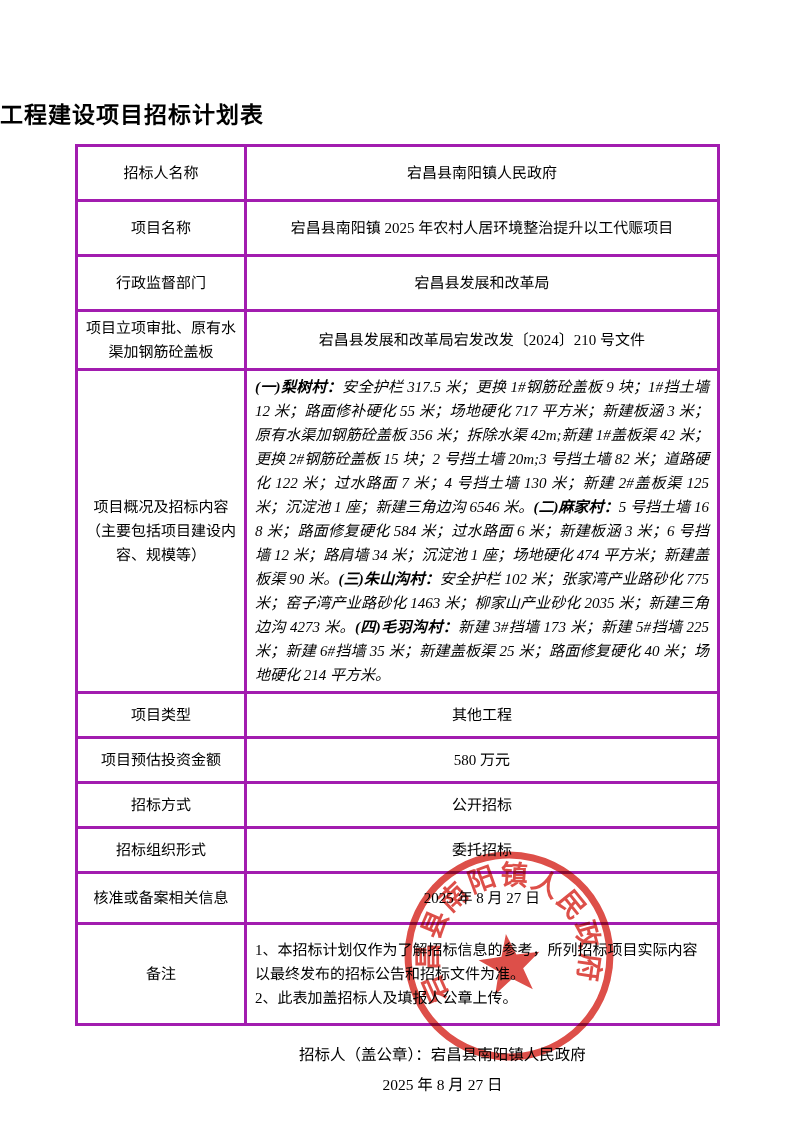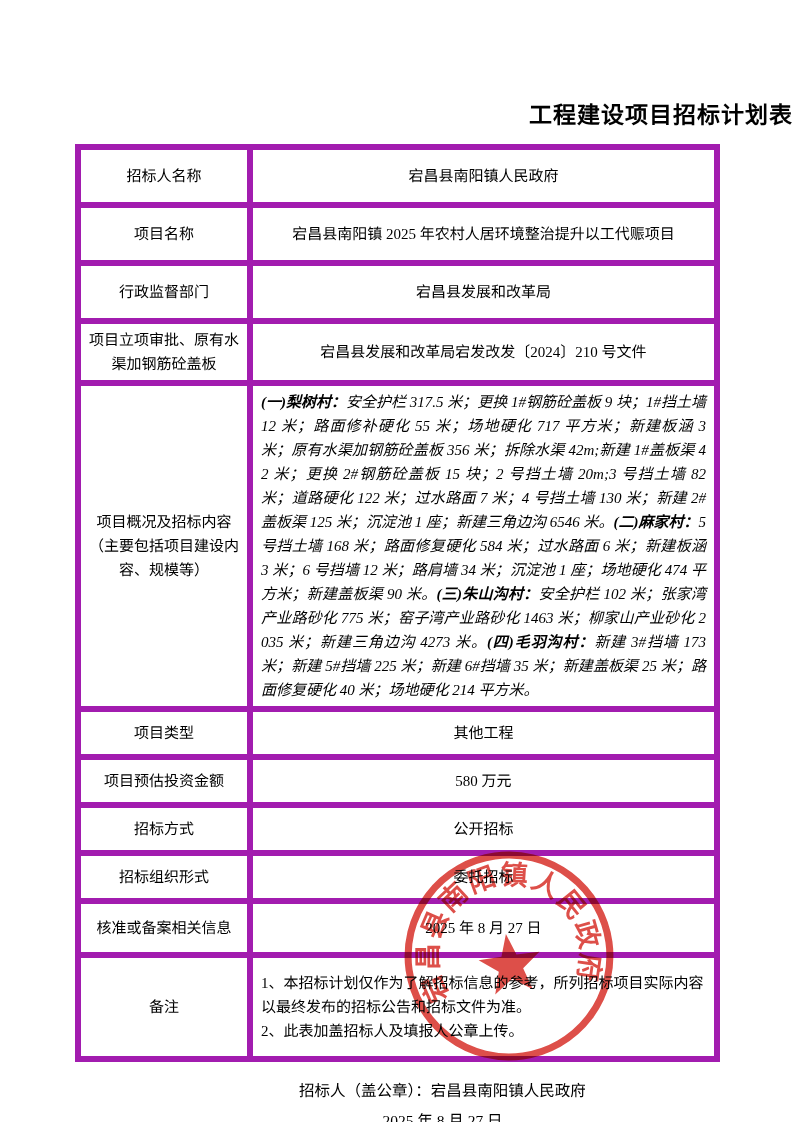--- a/index.html
+++ b/index.html
@@ -12,33 +12,33 @@
     width: 793px;
     height: 1122px;
     background: #ffffff;
     overflow: hidden;
     font-family: "Liberation Serif", "DejaVu Serif", serif;
     color: #000;
   }
   .title {
     margin: 0;
     padding-top: 96px;
-    text-align: right;
+    text-align: left;
     font-size: 23px;
     font-weight: bold;
     letter-spacing: 1px;
   }
   table.plan-table {
     border-collapse: collapse;
     table-layout: fixed;
     width: 645px;
     margin: 14px 0 0 75px;
   }
   table.plan-table td {
-    border: 6px solid #a21caf;
+    border: 3px solid #a21caf;
     font-size: 15px;
     line-height: 24px;
     padding: 4px 8px;
     vertical-align: middle;
     word-break: break-all;
   }
   td.cell-label {
     width: 150px;
     text-align: center;
   }

